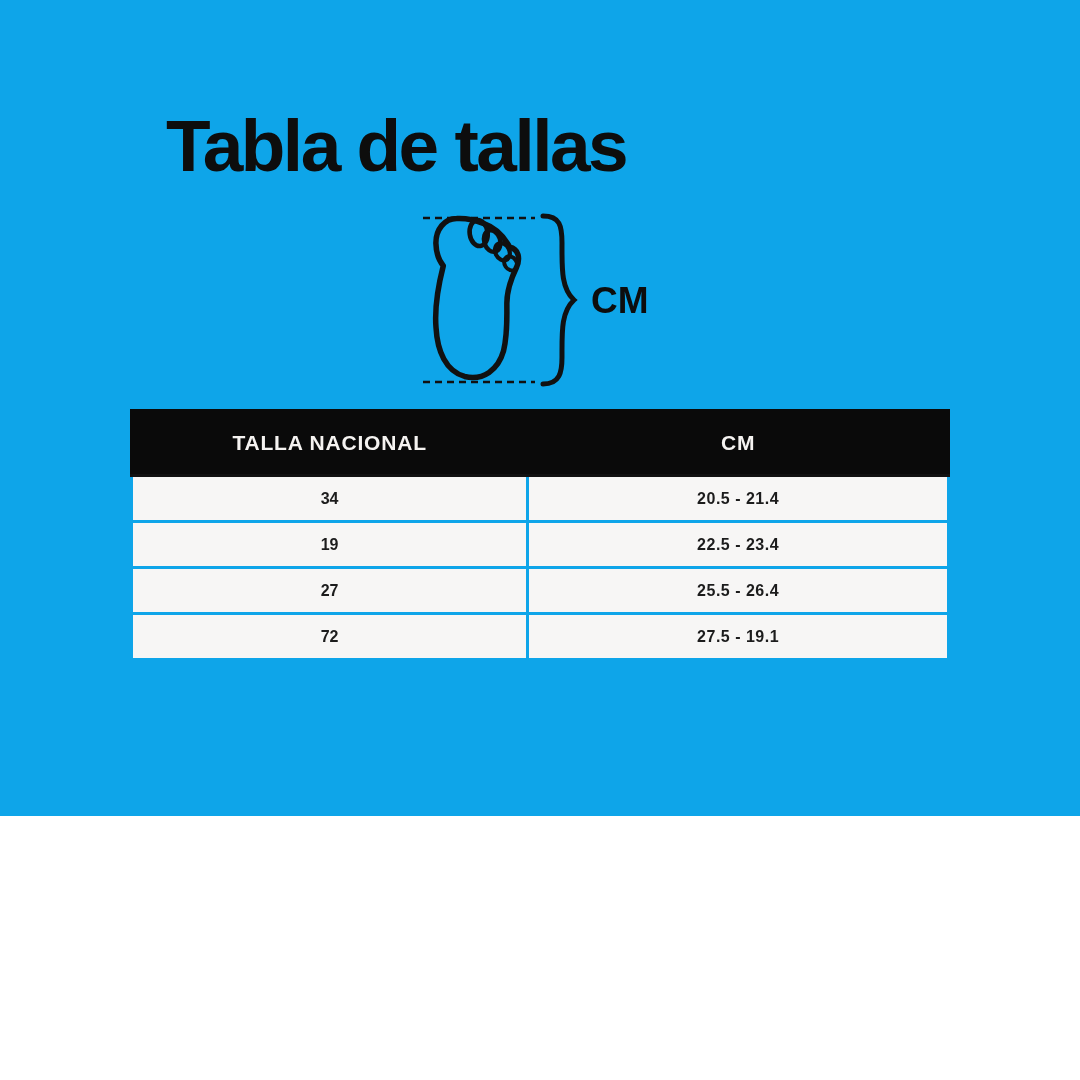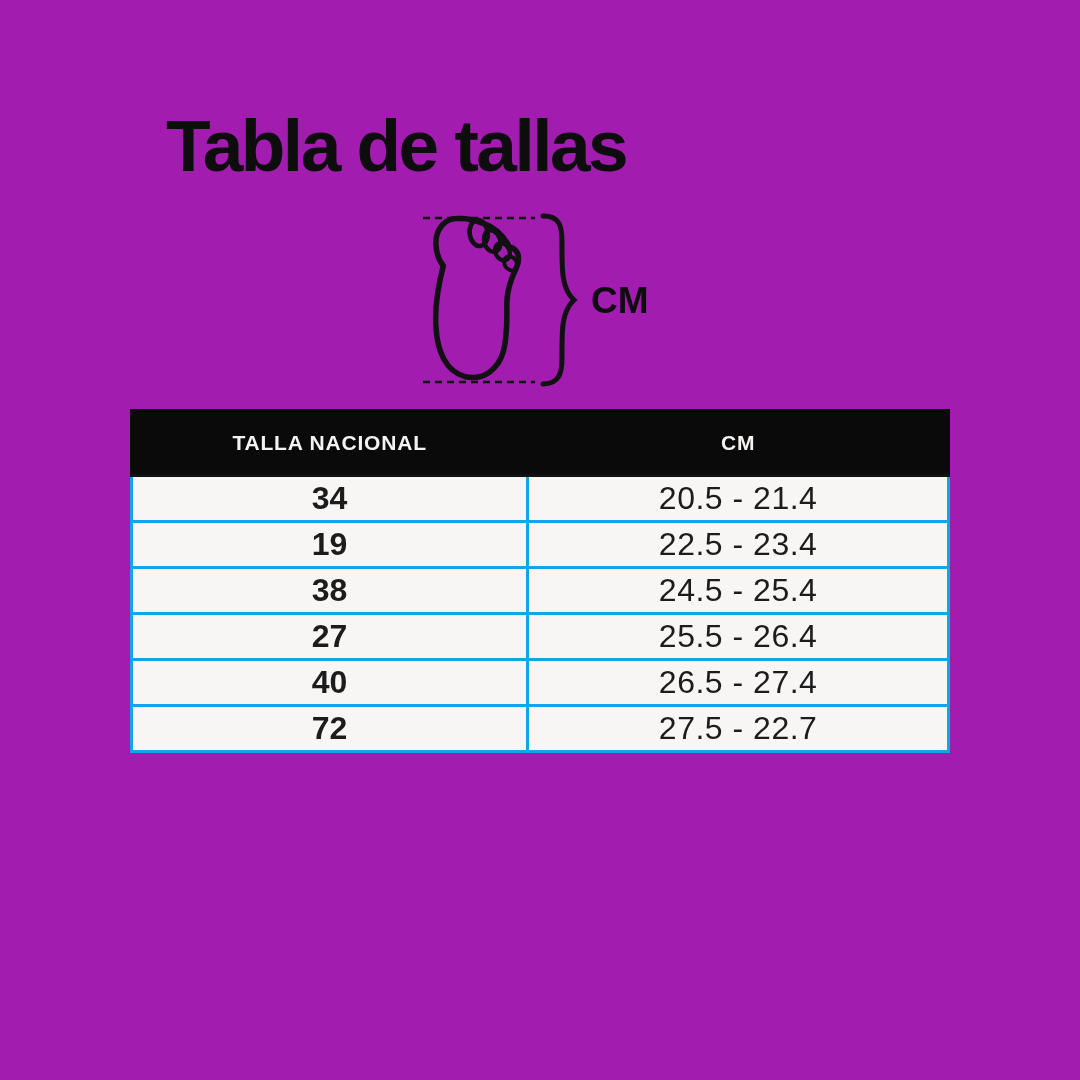--- a/index.html
+++ b/index.html
@@ -1,21 +1,21 @@
 <!DOCTYPE html>
 <html><head>
 <meta charset="utf-8">
 <style>
   html, body { margin: 0; padding: 0; }
   body { font-family: "Liberation Sans", sans-serif; }
   .canvas {
     position: relative;
     width: 1080px;
-    height: 1080px;
-    background: #a21caf;
+    height: 816px;
+    background: #0ea5e9;
     overflow: hidden;
   }
   .page-title {
     position: absolute;
     left: 166px;
     top: 104px;
     margin: 0;
     font-size: 73px;
     font-weight: 700;
     letter-spacing: -2.5px;
@@ -48,25 +48,25 @@
     height: 62px;
     font-size: 21px;
     font-weight: 700;
     letter-spacing: 0.8px;
     border-color: #0a0a0a;
     border-bottom-color: #111111;
   }
   .size-table tbody td {
     background: #f7f6f5;
     height: 43px;
-    font-size: 32px;
+    font-size: 16px;
     color: #1c1c1c;
   }
   .size-table tbody td.col-size { font-weight: 700; }
-  .size-table tbody td.col-cm   { font-weight: 400; letter-spacing: 0.5px; }
+  .size-table tbody td.col-cm   { font-weight: 700; letter-spacing: 0.5px; }
   .col-left  { width: 48.5%; }
   .col-right { width: 51.5%; }
 </style>
 </head>
 <body>
 
 <div class="canvas">
 
   <h1 class="page-title">Tabla de tallas</h1>
 
@@ -121,31 +121,23 @@
     <tbody>
       <tr>
         <td class="col-size">34</td>
         <td class="col-cm">20.5 - 21.4</td>
       </tr>
       <tr>
         <td class="col-size">19</td>
         <td class="col-cm">22.5 - 23.4</td>
       </tr>
       <tr>
-        <td class="col-size">38</td>
-        <td class="col-cm">24.5 - 25.4</td>
-      </tr>
-      <tr>
         <td class="col-size">27</td>
         <td class="col-cm">25.5 - 26.4</td>
       </tr>
       <tr>
-        <td class="col-size">40</td>
-        <td class="col-cm">26.5 - 27.4</td>
-      </tr>
-      <tr>
         <td class="col-size">72</td>
-        <td class="col-cm">27.5 - 22.7</td>
+        <td class="col-cm">27.5 - 19.1</td>
       </tr>
     </tbody>
   </table>
 
 </div>
 
 </body></html>

